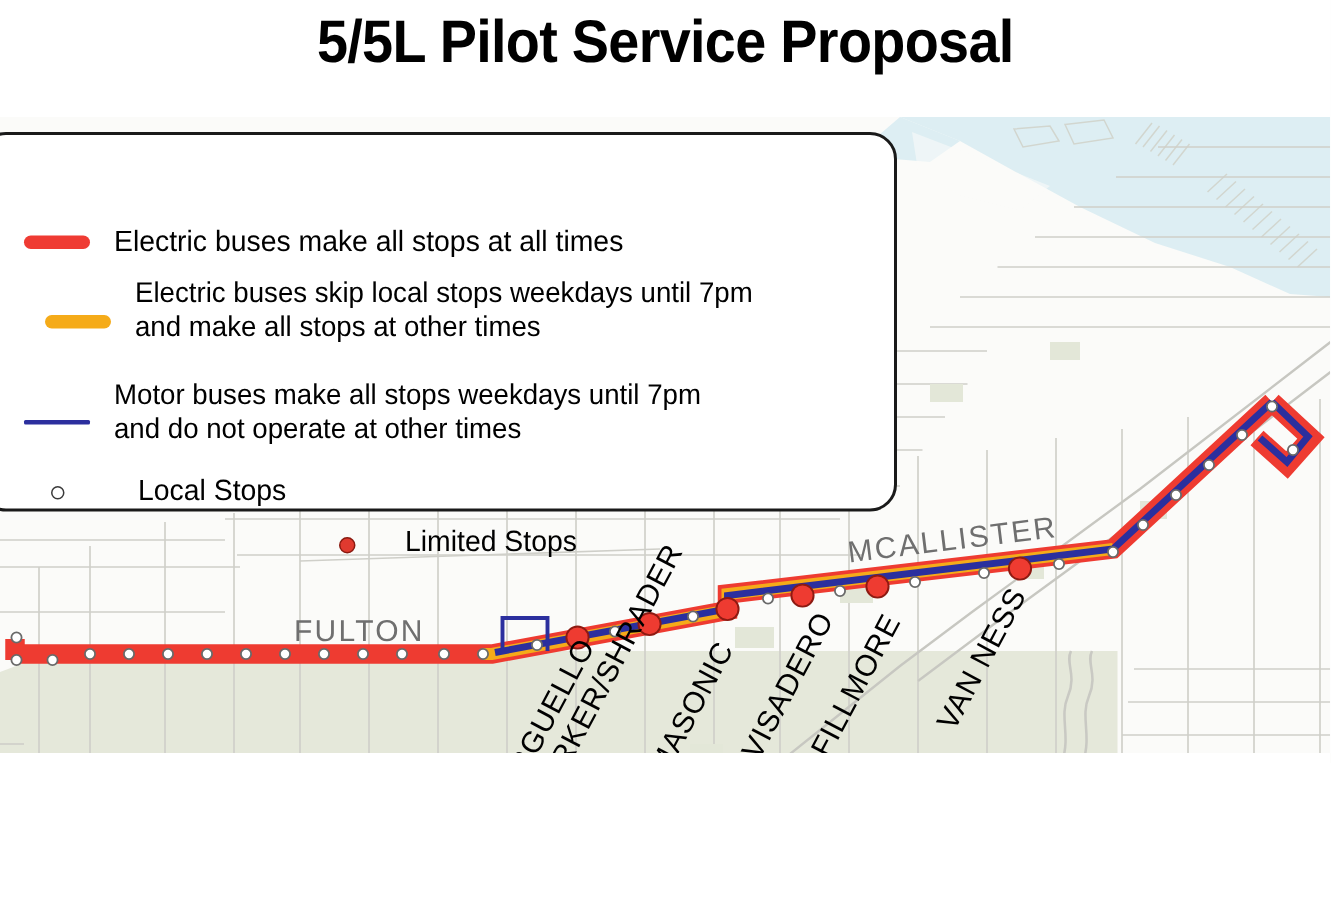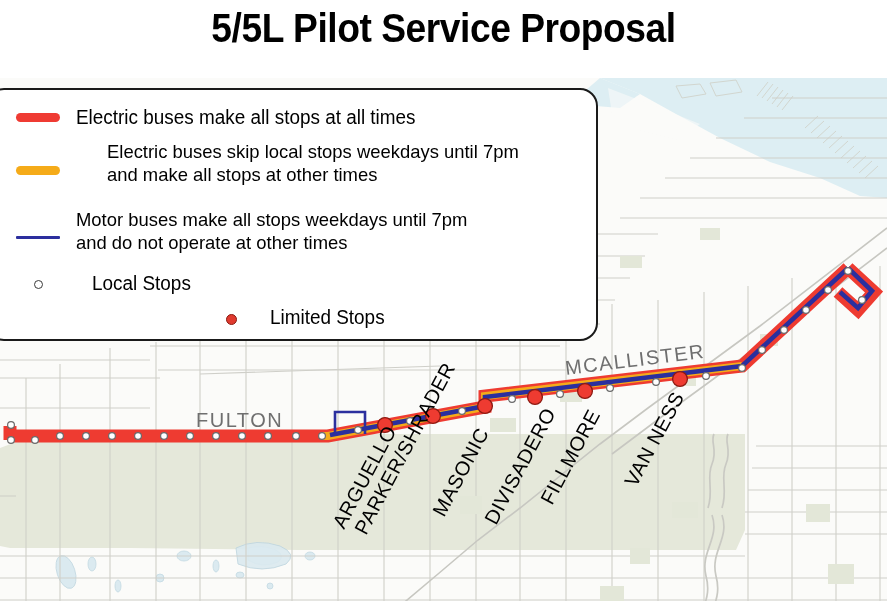--- a/index.html
+++ b/index.html
@@ -1,38 +1,38 @@
 <!DOCTYPE html>
 <html><head>
 <meta charset="utf-8">
 <style>
   html,body{margin:0;padding:0;background:#ffffff;}
   body{font-family:"Liberation Sans",sans-serif;}
-  #page{position:relative;width:887px;height:601px;overflow:hidden;background:#ffffff;}
+  #page{position:relative;width:887px;height:502px;overflow:hidden;background:#ffffff;}
 
   
   #title-bar{position:absolute;left:0;top:0;width:887px;height:78px;background:#ffffff;}
   #page-title{
     position:absolute;left:0;top:6px;width:887px;text-align:center;
     font-family:"Liberation Sans",sans-serif;
     font-weight:bold;font-size:40px;letter-spacing:-0.5px;color:#000000;
     transform:scaleX(0.93);transform-origin:center top;white-space:nowrap;
   }
 
   
   #map{position:absolute;left:0;top:78px;width:887px;height:537px;overflow:hidden;background:#fbfbf9;}
   #map svg{display:block;}
 
   
   #legend{
     position:absolute;left:-14px;top:88px;width:612px;height:253px;
     background:#ffffff;border:2px solid #1a1a1a;border-radius:18px;
     box-sizing:border-box;
   }
-  .legend-row{position:absolute;display:flex;align-items:flex-start;}
+  .legend-row{position:absolute;display:flex;align-items:flex-start;margin-top:44px;}
   .swatch{flex:0 0 auto;display:flex;align-items:center;justify-content:center;}
   .sw-thick{width:44px;height:9px;border-radius:5px;}
   .sw-thin{width:44px;height:3px;border-radius:1px;}
   .sw-hollow{width:7px;height:7px;border-radius:50%;border:1.4px solid #3a3a3a;background:#ffffff;}
   .sw-solid{width:9px;height:9px;border-radius:50%;background:#e03a2f;border:1.2px solid #8a1a10;}
   .legend-text{
     font-family:"Liberation Sans",sans-serif;
     font-size:19.5px;line-height:23px;color:#000000;
     transform:scaleX(0.97);transform-origin:left top;
   }
@@ -305,21 +305,21 @@
 
   <div id="legend">
 
     <div class="legend-row" style="left:28px;top:16px;width:566px;">
       <span class="swatch" style="margin-top:7px;">
         <span class="sw-thick" style="background:#ef3b33;"></span>
       </span>
       <span class="legend-text" style="margin-left:16px;">Electric buses make all stops at all times</span>
     </div>
 
-    <div class="legend-row" style="left:28px;top:50px;width:566px;gap:31px;">
+    <div class="legend-row" style="left:42px;top:50px;width:566px;">
       <span class="swatch" style="margin-top:26px;">
         <span class="sw-thick" style="background:#f5ab19;"></span>
       </span>
       <span style="margin-left:16px;display:block;">
         <span class="legend-text small" style="display:block;">Electric buses skip local stops weekdays until 7pm</span>
         <span class="legend-text small" style="display:block;">and make all stops at other times</span>
       </span>
     </div>
 
     <div class="legend-row" style="left:28px;top:118px;width:566px;">

